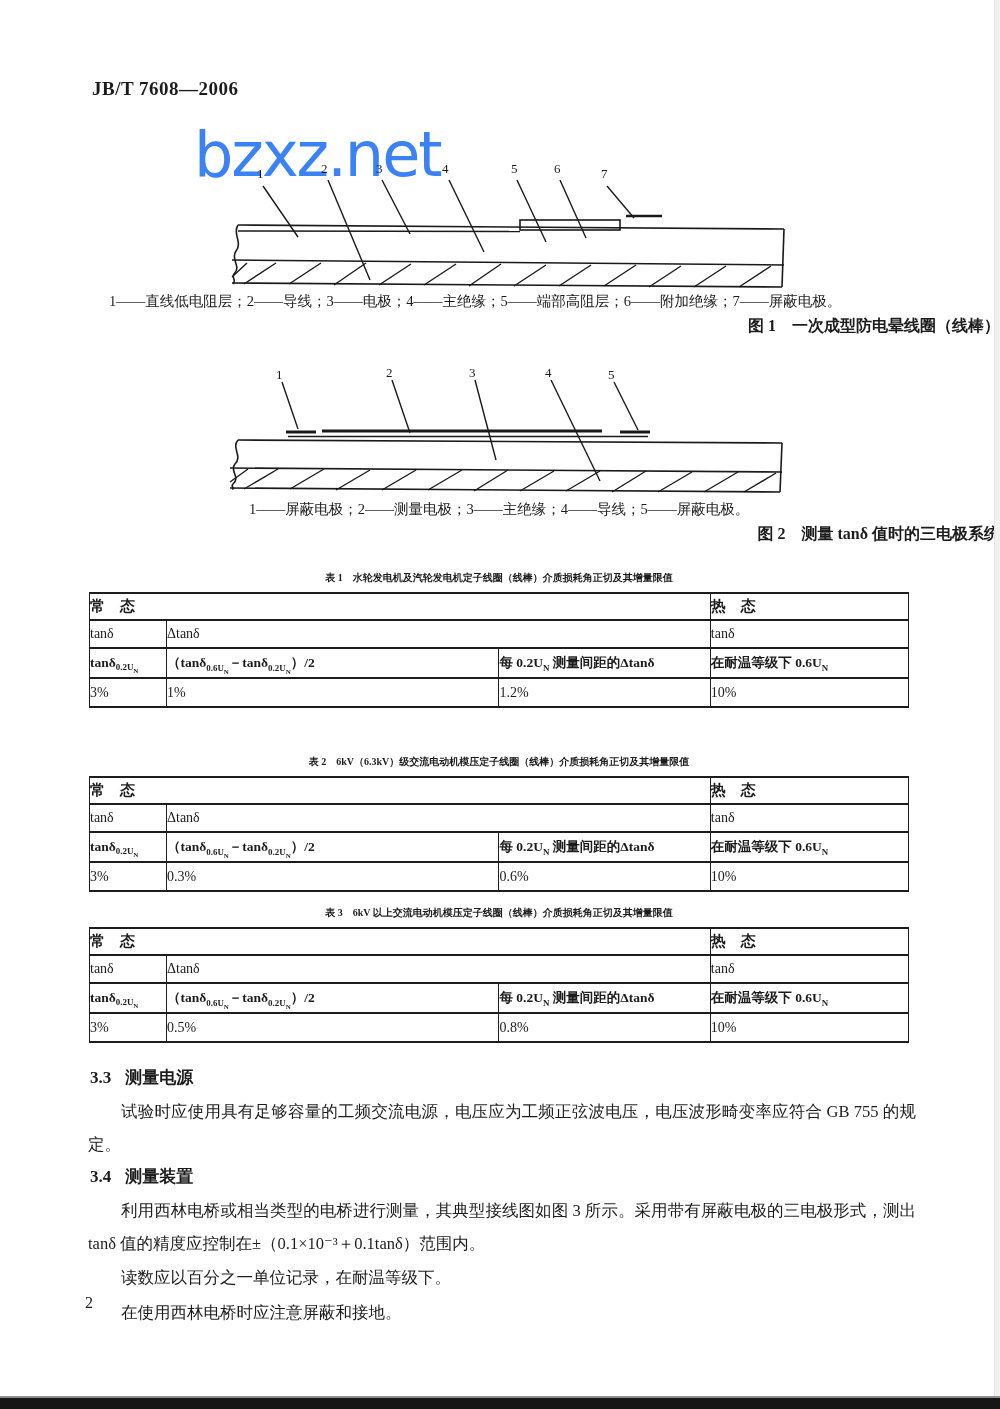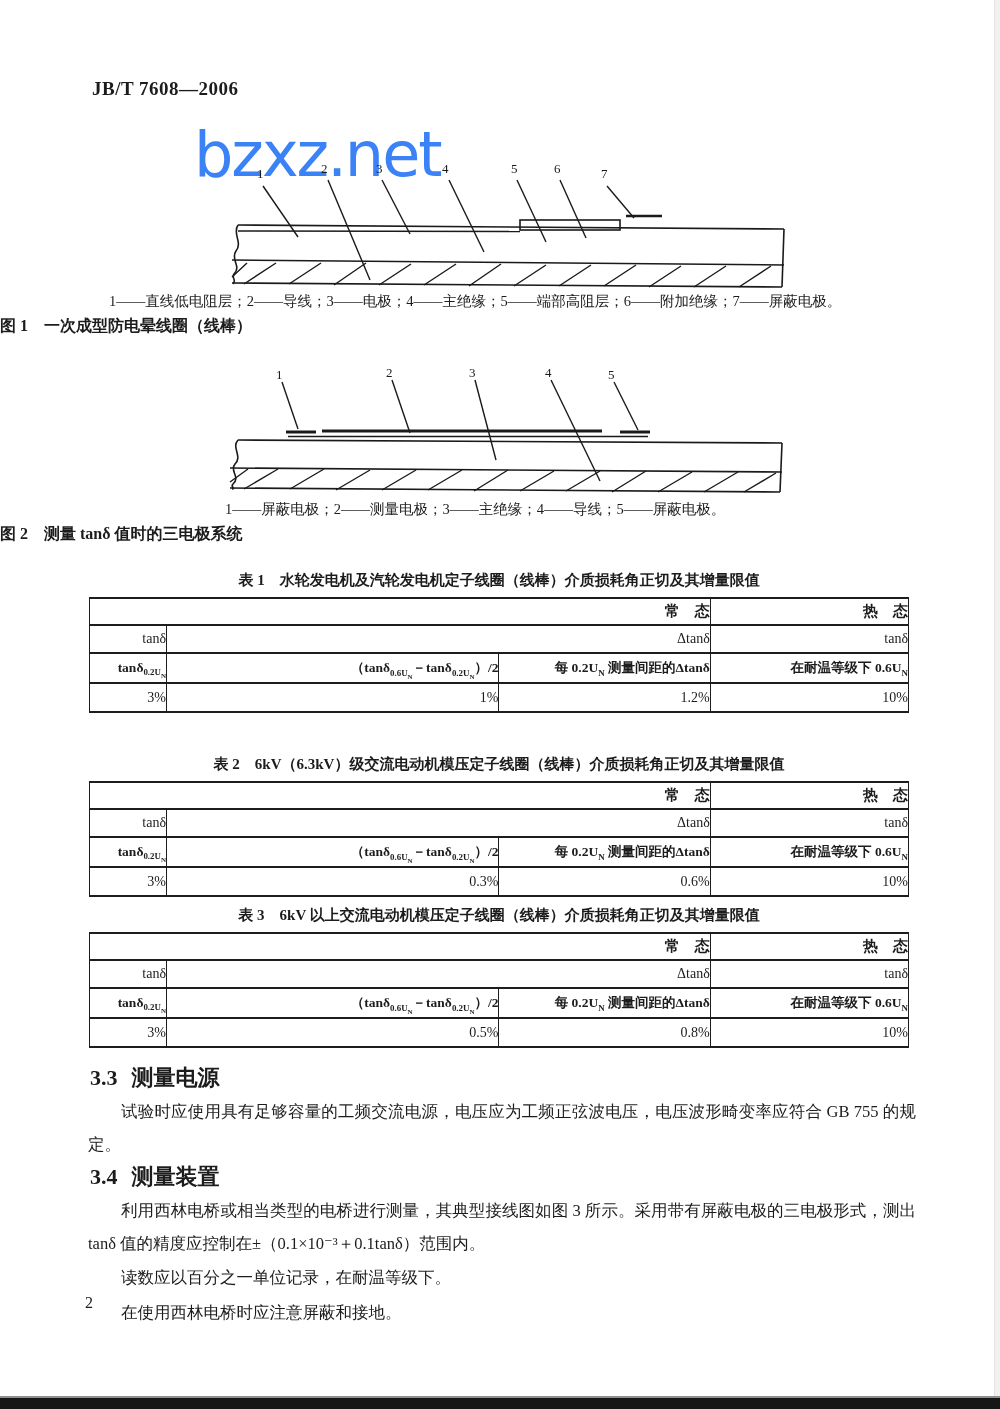--- a/index.html
+++ b/index.html
@@ -11,43 +11,43 @@
   .wm{
     position:absolute;left:194px;top:118px;z-index:0;
     font-family:"DejaVu Sans",sans-serif;font-weight:normal;
     font-size:62px;letter-spacing:-2px;color:#3b82f6;user-select:none;
   }
   .layer{position:absolute;z-index:1;}
   .std-no{left:92px;top:78px;font-size:19px;font-weight:bold;letter-spacing:.5px;}
   .fig-svg{position:absolute;z-index:1;}
   .fig-svg text{font-family:"Liberation Serif",serif;font-size:13px;fill:#1a1a1a;}
   .cap{left:0;top:0;width:950px;text-align:center;font-size:14.5px;}
-  .fig-title{left:0;width:1000px;text-align:left;font-size:16px;font-weight:bold;}
+  .fig-title{left:0;width:1000px;text-align:right;font-size:16px;font-weight:bold;}
   .tbl-block{position:absolute;left:89px;width:820px;z-index:1;}
-  .tbl-title{text-align:center;font-size:15px;font-weight:bold;margin-bottom:7px;}
+  .tbl-title{text-align:center;font-size:10px;font-weight:bold;margin-bottom:7px;}
   table.limits{
     border-collapse:collapse;width:100%;table-layout:fixed;
-    font-size:14px;text-align:right;
+    font-size:14px;text-align:left;
   }
   table.limits col.c1{width:9.4%;}
   table.limits col.c2{width:40.6%;}
   table.limits col.c3{width:25.8%;}
   table.limits col.c4{width:24.2%;}
   table.limits th,table.limits td{
     border:1px solid #1d1d1d;border-top:2px solid #1d1d1d;border-bottom:2px solid #1d1d1d;
     padding:0;height:26px;font-weight:normal;vertical-align:middle;
   }
   table.limits tr.r1 th{font-weight:bold;font-size:15px;height:25px;}
   table.limits tr.r3 td{height:28px;font-size:13.5px;font-weight:bold;}
   table.limits tr.r4 td{height:27px;}
   table.limits .bcell, .bold-val{font-weight:bold;}
   sub{font-size:0.66em;line-height:0;}
   sub sub{font-size:0.78em;}
   .text-flow{left:88px;top:1064px;width:828px;font-size:16.5px;}
-  .text-flow h3{font-size:22px;font-weight:bold;margin:0 0 4px 2px;line-height:28px;}
+  .text-flow h3{font-size:17px;font-weight:bold;margin:0 0 4px 2px;line-height:28px;}
   .text-flow h3 .sec-no{margin-right:14px;}
   .text-flow p{margin:0 0 2px 0;line-height:32.5px;text-indent:2em;text-align:justify;}
   .text-flow h3.second{}
   .pageno{left:85px;top:1294px;font-size:16px;}
   .scan-bottom{position:absolute;left:0;bottom:0;width:100%;height:11px;background:#161616;z-index:2;}
   .scan-bottom-line{position:absolute;left:0;bottom:11px;width:100%;height:2px;background:#8f8f8f;z-index:2;}
   .scan-right{position:absolute;right:0;top:0;width:5px;height:100%;background:#f1f1f1;border-left:1px solid #e3e3e3;z-index:2;}
 </style>
 </head>
 <body>
@@ -117,21 +117,21 @@
     <g stroke="#1a1a1a" stroke-width="1.6" fill="none">
       <line x1="10" y1="76" x2="554" y2="79"></line>
       <line x1="2" y1="104" x2="554" y2="108"></line>
       <line x1="2" y1="124" x2="552" y2="128"></line>
       <line x1="554" y1="79" x2="552" y2="128"></line>
       <path d="M10,76 C3,84 15,92 7,100 C1,107 13,113 5,120 C2,123 8,125 4,125"></path>
     </g>
     <path stroke="#1a1a1a" stroke-width="1.4" fill="none" d="M16,125 L50,105 M62,125 L96,105 M108,126 L142,106 M154,126 L188,106 M200,126 L234,106 M246,127 L280,106 M292,127 L326,107 M338,127 L372,107 M384,128 L418,107 M430,128 L464,108 M476,128 L510,108 M516,128 L548,109 M2,118 L20,105"></path>
   </svg>
 
-  <div class="layer cap" style="top:500px;">1——屏蔽电极；2——测量电极；3——主绝缘；4——导线；5——屏蔽电极。</div>
+  <div class="layer cap" style="top:500px;padding-left:24px;">1——屏蔽电极；2——测量电极；3——主绝缘；4——导线；5——屏蔽电极。</div>
   <div class="layer fig-title" style="top:524px;">图 2　测量 tanδ 值时的三电极系统</div>
 
   <div class="tbl-block" style="top:571px;">
     <div class="tbl-title">表 1　水轮发电机及汽轮发电机定子线圈（线棒）介质损耗角正切及其增量限值</div>
     <table class="limits">
       <colgroup>
           <col class="c1">
           <col class="c2">
           <col class="c3">
           <col class="c4">

